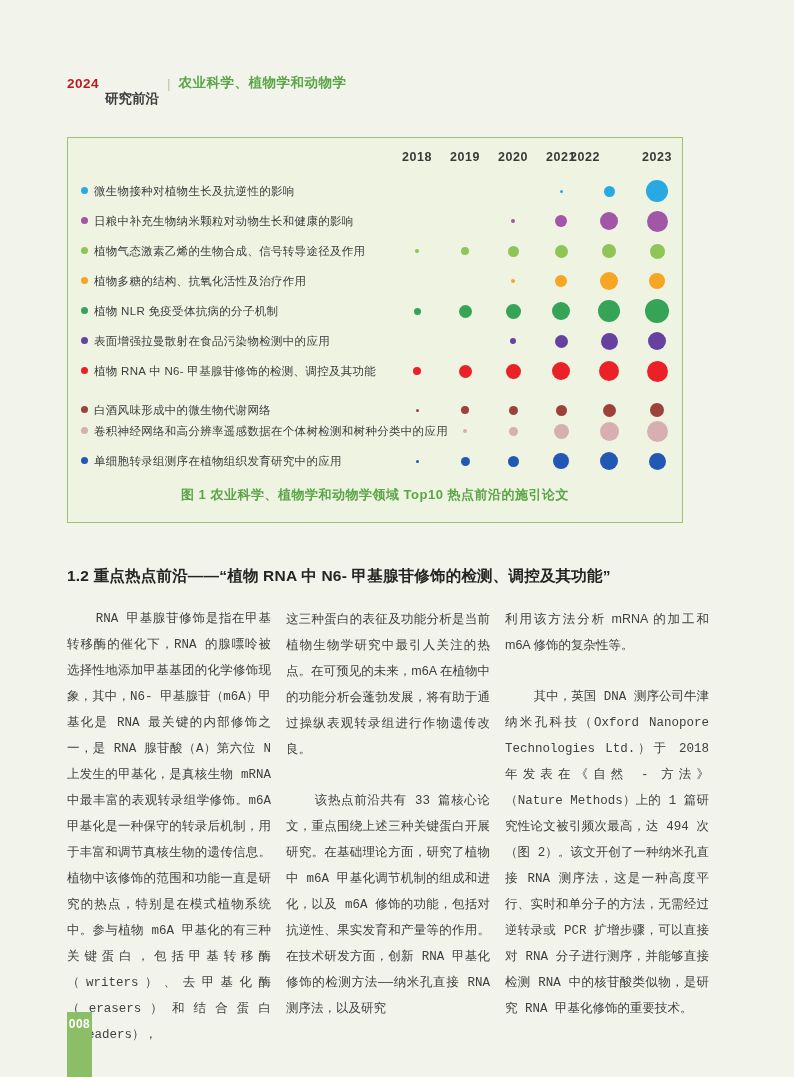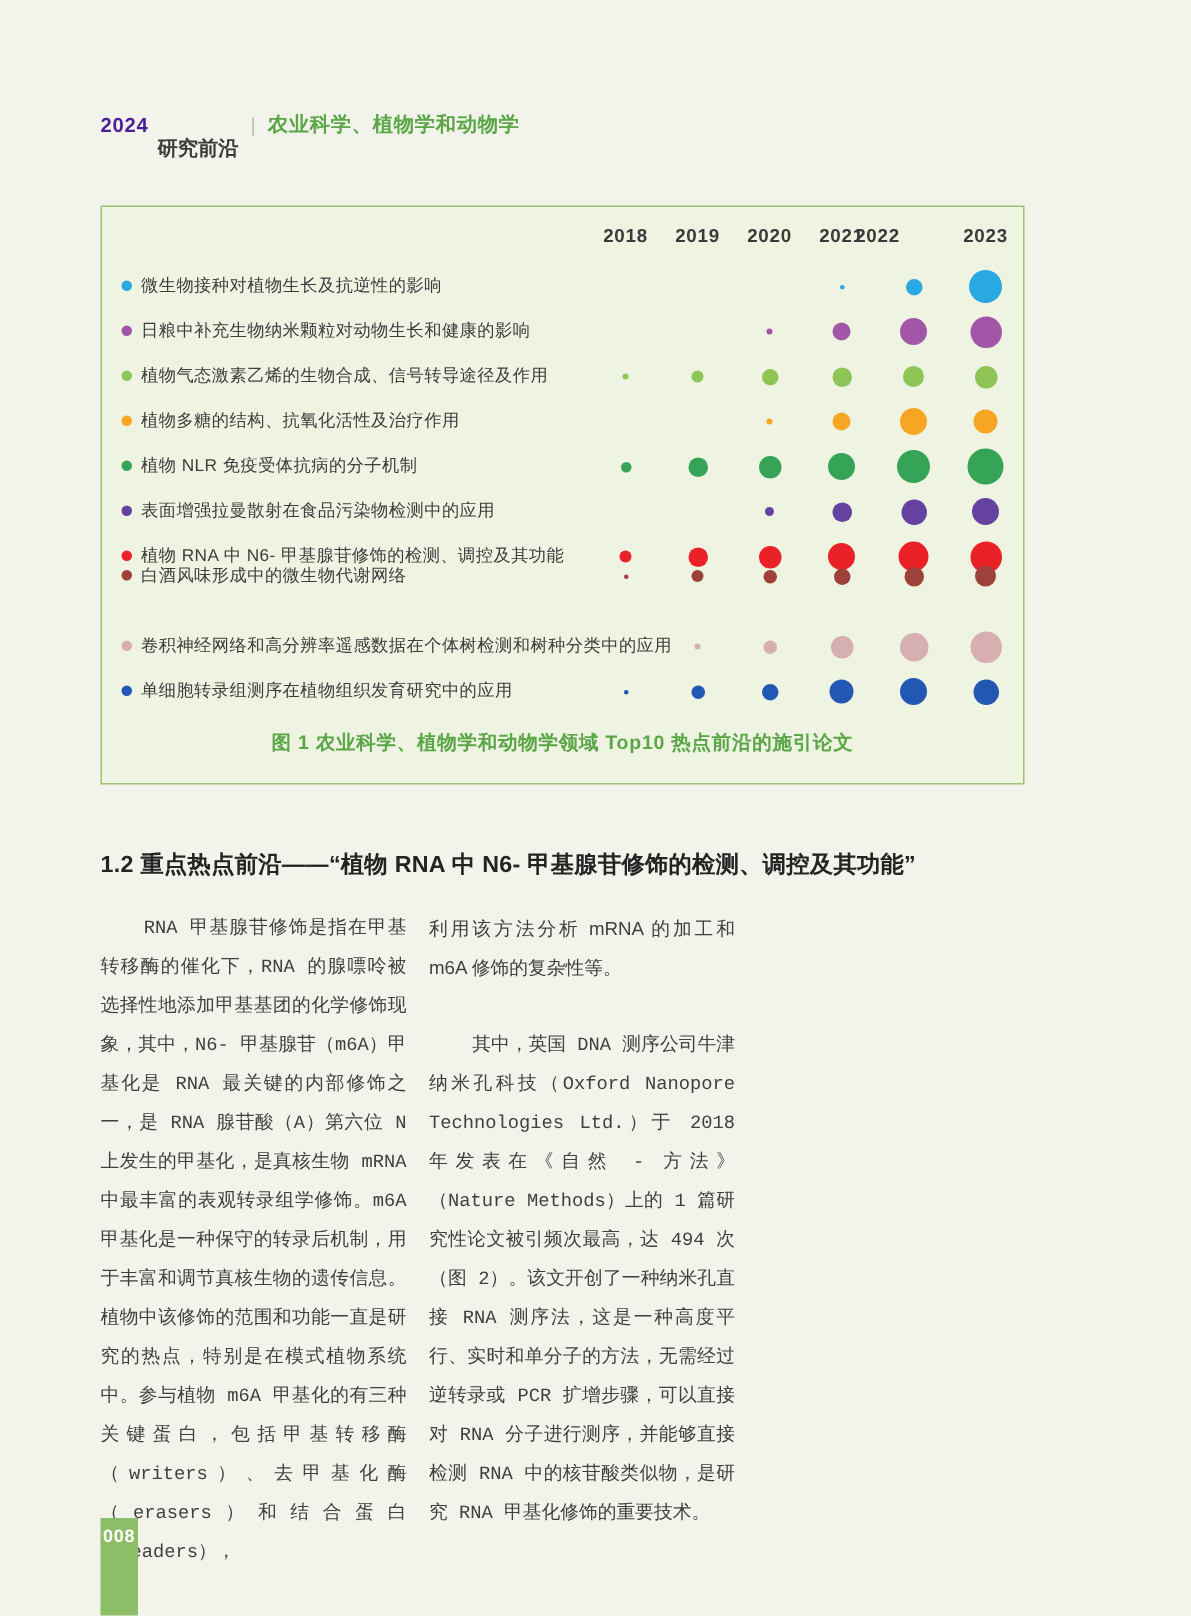--- a/index.html
+++ b/index.html
@@ -4,21 +4,21 @@
 <style>
   html,body{margin:0;padding:0;}
   body{
     width:794px;height:1077px;position:relative;overflow:hidden;
     background:#f2f3eb;
     font-family:"Liberation Sans","DejaVu Sans",sans-serif;
     color:#404040;
   }
   
   .doc-header{position:absolute;left:67px;top:58px;font-size:13.5px;display:flex;align-items:center;}
-  .doc-header .year{font-weight:bold;color:#4c1d95;letter-spacing:.5px;}
+  .doc-header .year{font-weight:bold;color:#b91c1c;letter-spacing:.5px;}
   .doc-header .htitle{font-weight:bold;color:#3c3c3c;margin-left:6px;margin-top:32px;}
   .doc-header .divider{color:#b6c9a4;margin:0 8px;font-weight:normal;}
   .doc-header .subtitle{color:#5ba647;font-weight:bold;letter-spacing:.5px;}
   
   .figure-box{
     position:absolute;left:67px;top:137px;width:616px;height:386px;
     background:#eff3e2;border:1px solid #9dc276;box-sizing:border-box;
   }
   .year-label{
     position:absolute;top:12px;width:48px;text-align:center;
@@ -127,21 +127,21 @@
       <div class="chart-row" style="top: 218px;">
         <span class="row-bullet" style="background: rgb(234, 33, 39);"></span>
         <span class="row-label">植物 RNA 中 N6- 甲基腺苷修饰的检测、调控及其功能</span>
         <span class="dot" style="width: 8px; height: 8px; background: rgb(234, 33, 39); left: 345px; top: 11px;"></span>
         <span class="dot" style="width: 13px; height: 13px; background: rgb(234, 33, 39); left: 390.5px; top: 8.5px;"></span>
         <span class="dot" style="width: 15px; height: 15px; background: rgb(234, 33, 39); left: 437.5px; top: 7.5px;"></span>
         <span class="dot" style="width: 18px; height: 18px; background: rgb(234, 33, 39); left: 484px; top: 6px;"></span>
         <span class="dot" style="width: 20px; height: 20px; background: rgb(234, 33, 39); left: 531px; top: 5px;"></span>
         <span class="dot" style="width: 21px; height: 21px; background: rgb(234, 33, 39); left: 578.5px; top: 4.5px;"></span>
       </div>
-      <div class="chart-row" style="top: 231px;">
+      <div class="chart-row" style="top: 257px;">
         <span class="row-bullet" style="background: rgb(158, 65, 58);"></span>
         <span class="row-label">白酒风味形成中的微生物代谢网络</span>
         <span class="dot" style="width: 3px; height: 3px; background: rgb(158, 65, 58); left: 347.5px; top: 13.5px;"></span>
         <span class="dot" style="width: 8px; height: 8px; background: rgb(158, 65, 58); left: 393px; top: 11px;"></span>
         <span class="dot" style="width: 9px; height: 9px; background: rgb(158, 65, 58); left: 440.5px; top: 10.5px;"></span>
         <span class="dot" style="width: 11px; height: 11px; background: rgb(158, 65, 58); left: 487.5px; top: 9.5px;"></span>
         <span class="dot" style="width: 13px; height: 13px; background: rgb(158, 65, 58); left: 534.5px; top: 8.5px;"></span>
         <span class="dot" style="width: 14px; height: 14px; background: rgb(158, 65, 58); left: 582px; top: 8px;"></span>
       </div>
       <div class="chart-row" style="top: 278px;">
@@ -167,20 +167,24 @@
   <div class="fig-caption">图 1  农业科学、植物学和动物学领域 Top10 热点前沿的施引论文</div>
 </div>
 
 <div class="section-heading">1.2 重点热点前沿——“植物 RNA 中 N6- 甲基腺苷修饰的检测、调控及其功能”</div>
 
 <div class="body-cols" id="body-cols">
     <div class="body-col">
       <p class="indent">RNA 甲基腺苷修饰是指在甲基转移酶的催化下，RNA 的腺嘌呤被选择性地添加甲基基团的化学修饰现象，其中，N6- 甲基腺苷（m6A）甲基化是 RNA 最关键的内部修饰之一，是 RNA 腺苷酸（A）第六位 N 上发生的甲基化，是真核生物 mRNA 中最丰富的表观转录组学修饰。m6A 甲基化是一种保守的转录后机制，用于丰富和调节真核生物的遗传信息。植物中该修饰的范围和功能一直是研究的热点，特别是在模式植物系统中。参与植物 m6A 甲基化的有三种关键蛋白，包括甲基转移酶（writers）、去甲基化酶（erasers）和结合蛋白（readers），</p>
     </div>
     <div class="body-col">
+      <p>这三种蛋白的表征及功能分析是当前植物生物学研究中最引人关注的热点。在可预见的未来，m6A 在植物中的功能分析会蓬勃发展，将有助于通过操纵表观转录组进行作物遗传改良。</p>
+      <p class="indent">该热点前沿共有 33 篇核心论文，重点围绕上述三种关键蛋白开展研究。在基础理论方面，研究了植物中 m6A 甲基化调节机制的组成和进化，以及 m6A 修饰的功能，包括对抗逆性、果实发育和产量等的作用。在技术研发方面，创新 RNA 甲基化修饰的检测方法——纳米孔直接 RNA 测序法，以及研究</p>
+    </div>
+    <div class="body-col">
       <p>利用该方法分析 mRNA 的加工和 m6A 修饰的复杂性等。</p>
       <p class="indent">其中，英国 DNA 测序公司牛津纳米孔科技（Oxford Nanopore Technologies Ltd.）于 2018 年发表在《自然 - 方法》（Nature Methods）上的 1 篇研究性论文被引频次最高，达 494 次（图 2）。该文开创了一种纳米孔直接 RNA 测序法，这是一种高度平行、实时和单分子的方法，无需经过逆转录或 PCR 扩增步骤，可以直接对 RNA 分子进行测序，并能够直接检测 RNA 中的核苷酸类似物，是研究 RNA 甲基化修饰的重要技术。</p>
     </div>
   </div>
 
 <div class="page-bar">
   <span>008</span>
 </div>
 
 </body></html>

